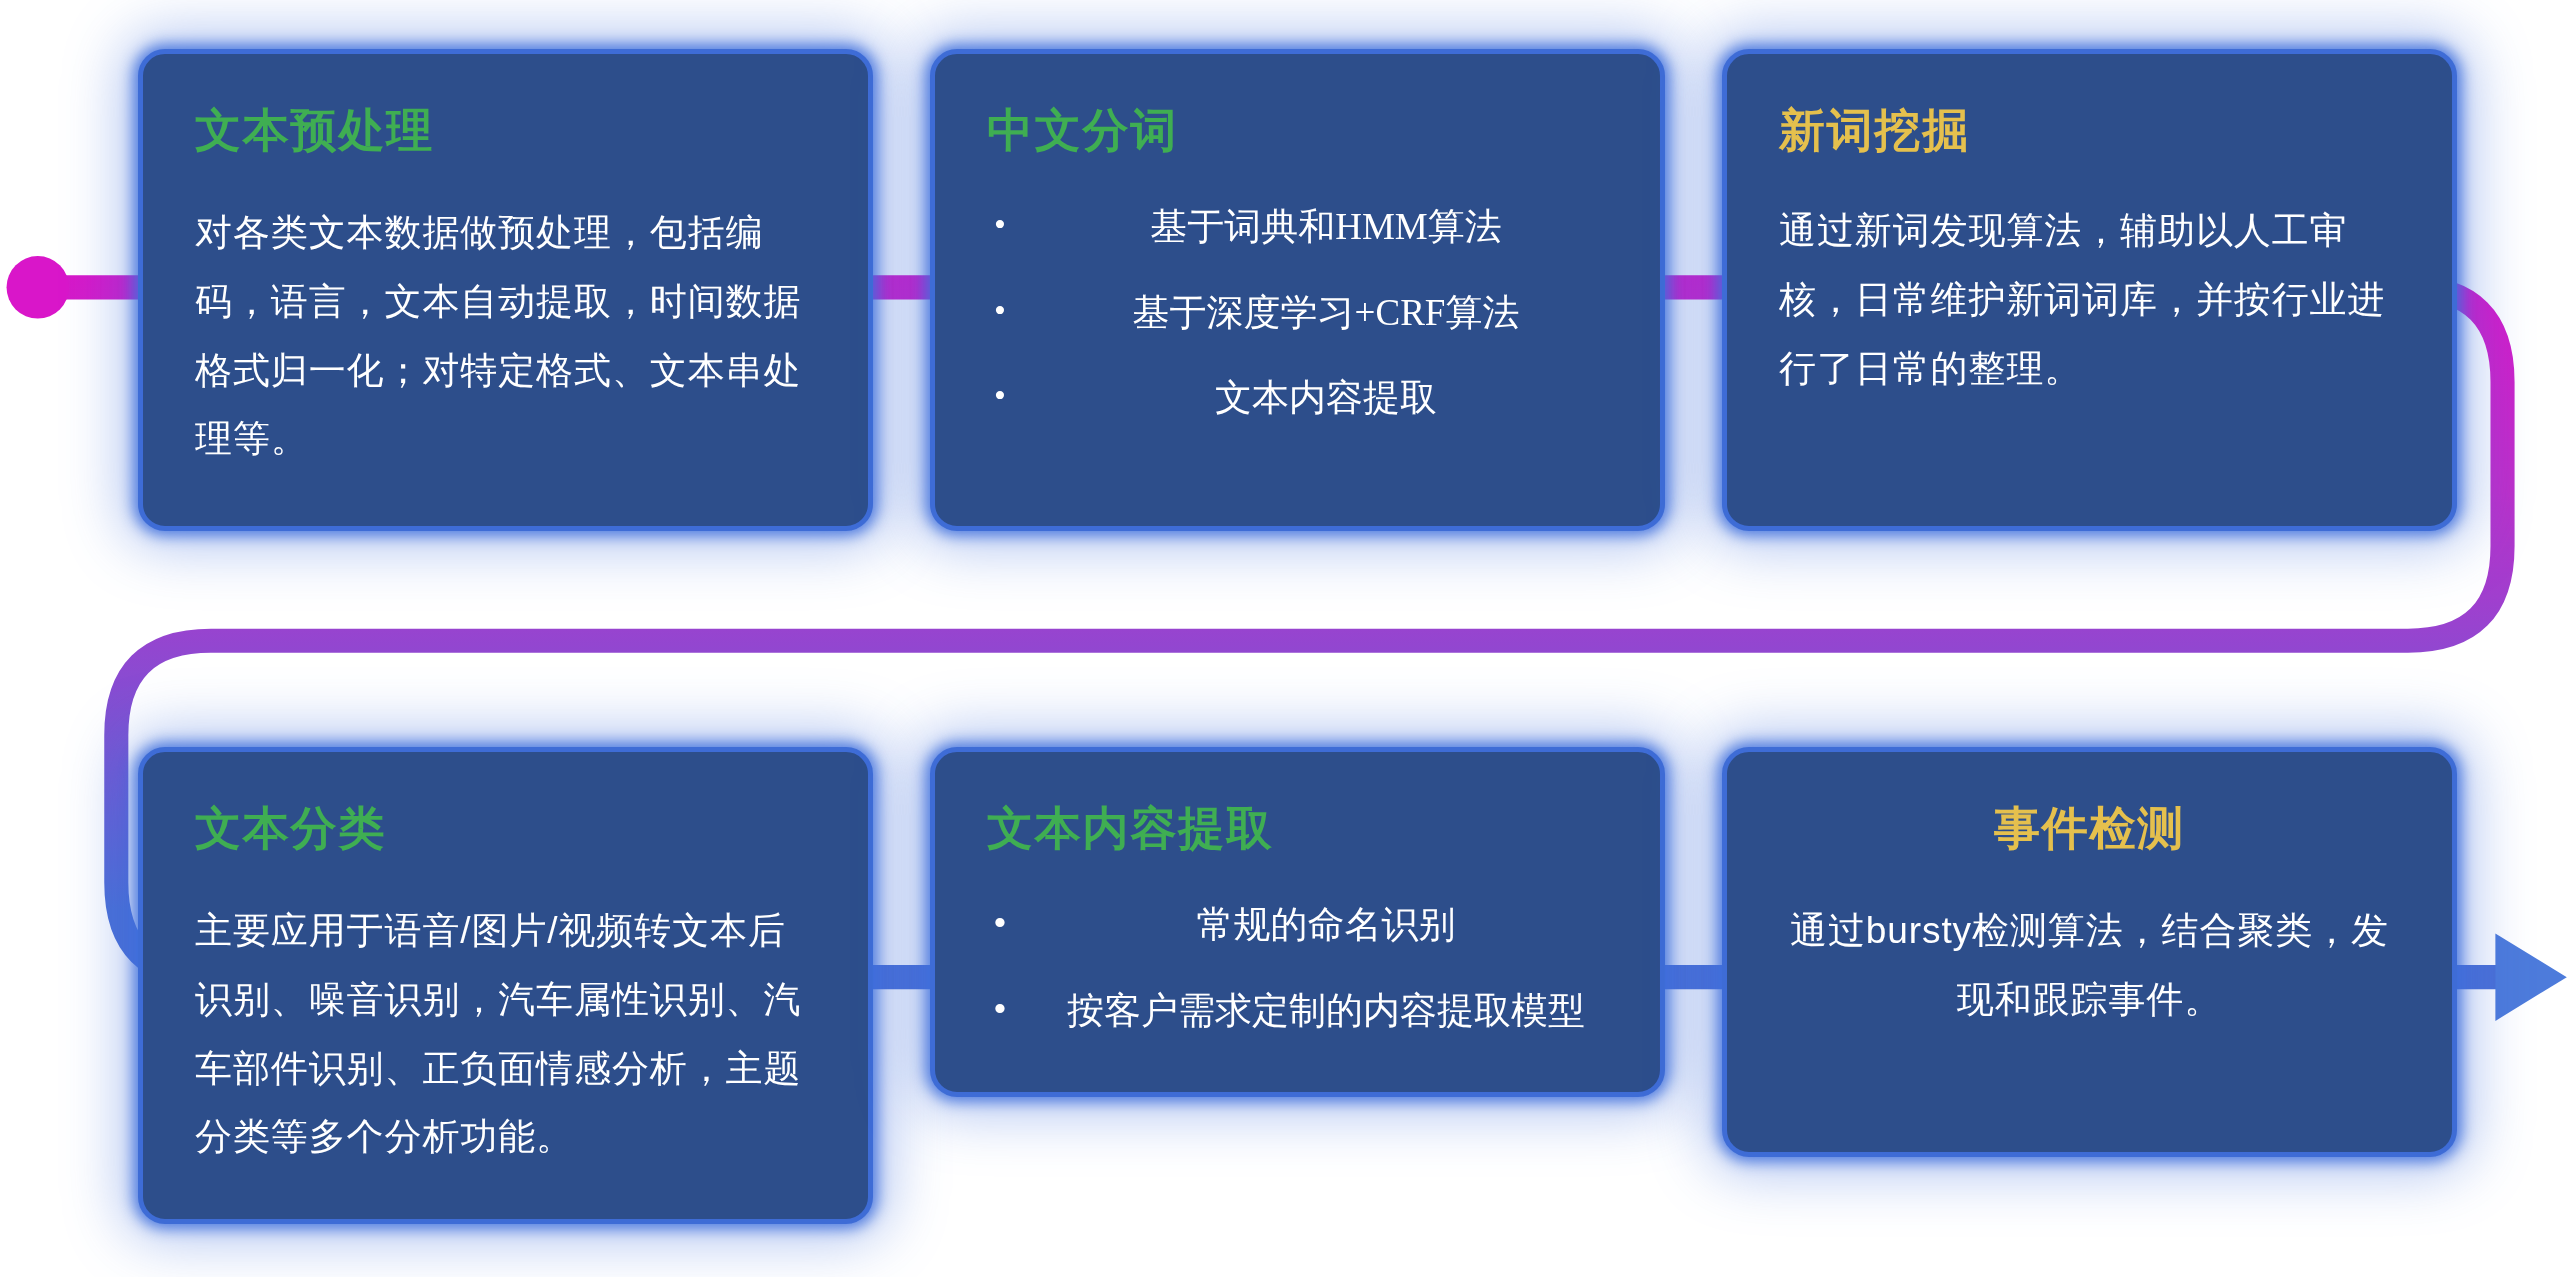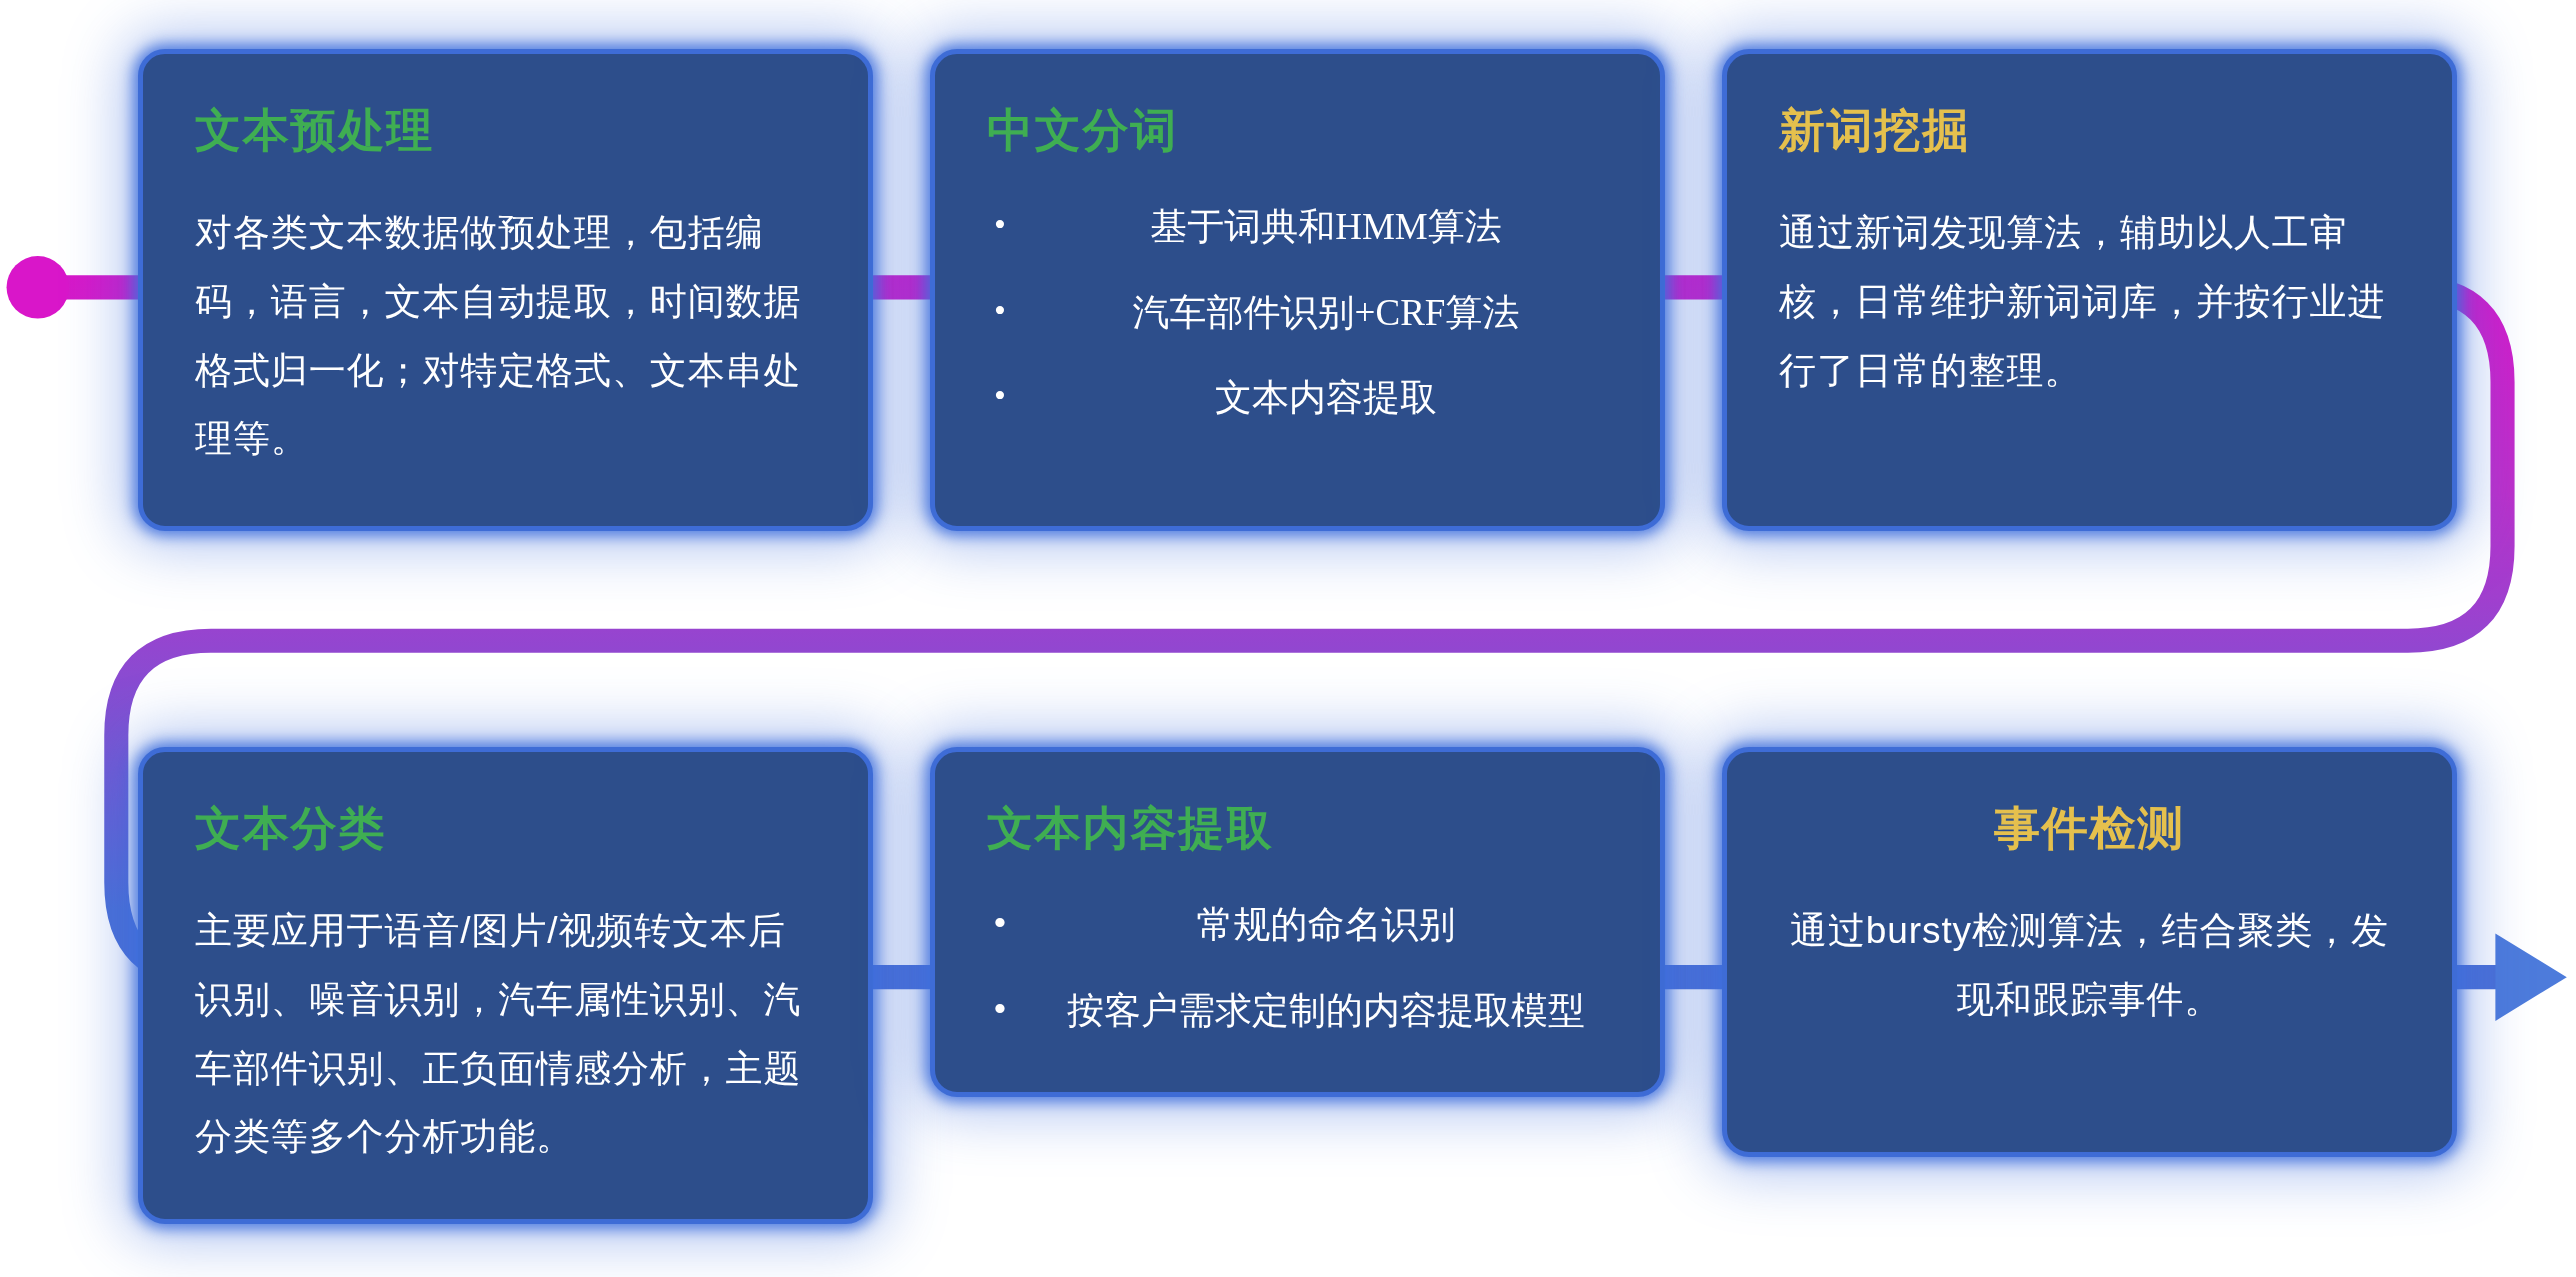--- a/index.html
+++ b/index.html
@@ -23,21 +23,21 @@
     width: 735px;
     z-index: 2;
     background: #2d4e8b;
     border: 5.4px solid #3e6cd6;
     border-radius: 27px;
     padding: 46px 52px 20px 52px;
     box-shadow: 0 0 14.3px 4.5px rgba(62,110,220,0.85), 0 0 57px 16px rgba(62,110,220,0.40);
   }
   .c1 { left: 138px;  top: 49px;  height: 482px; }
   .c2 { left: 930px; top: 49px;  height: 482px; font-family: Liberation Serif, serif; }
-  .c3 { left: 1722px; top: 49px;  height: 482px; }
+  .c3 { left: 1722px; top: 49px;  height: 482px; font-family: Liberation Mono, monospace; }
   .c4 { left: 138px;  top: 747px; height: 477px; }
   .c5 { left: 930px; top: 747px; height: 350px; }
   .c6 { left: 1722px; top: 747px; height: 410px; text-align: center; }
   .card-title {
     font-size: 46px;
     font-weight: 700;
     letter-spacing: 1.8px;
     margin-bottom: 37px;
   }
   .card-body {
@@ -86,21 +86,21 @@
 
 <section class="card c1">
   <h2 class="card-title" style="color: rgb(63, 174, 82);">文本预处理</h2>
   <p class="card-body">对各类文本数据做预处理，包括编码，语言，文本自动提取，时间数据格式归一化；对特定格式、文本串处理等。</p>
 </section>
 
 <section class="card c2">
   <h2 class="card-title" style="color: rgb(63, 174, 82);">中文分词</h2>
   <ul class="card-list">
     <li>基于词典和HMM算法</li>
-    <li>汽车部件识别+CRF算法</li>
+    <li>基于深度学习+CRF算法</li>
     <li>文本内容提取</li>
   </ul>
 </section>
 
 <section class="card c3">
   <h2 class="card-title" style="color: rgb(229, 192, 77);">新词挖掘</h2>
   <p class="card-body">通过新词发现算法，辅助以人工审核，日常维护新词词库，并按行业进行了日常的整理。</p>
 </section>
 
 <section class="card c4">

